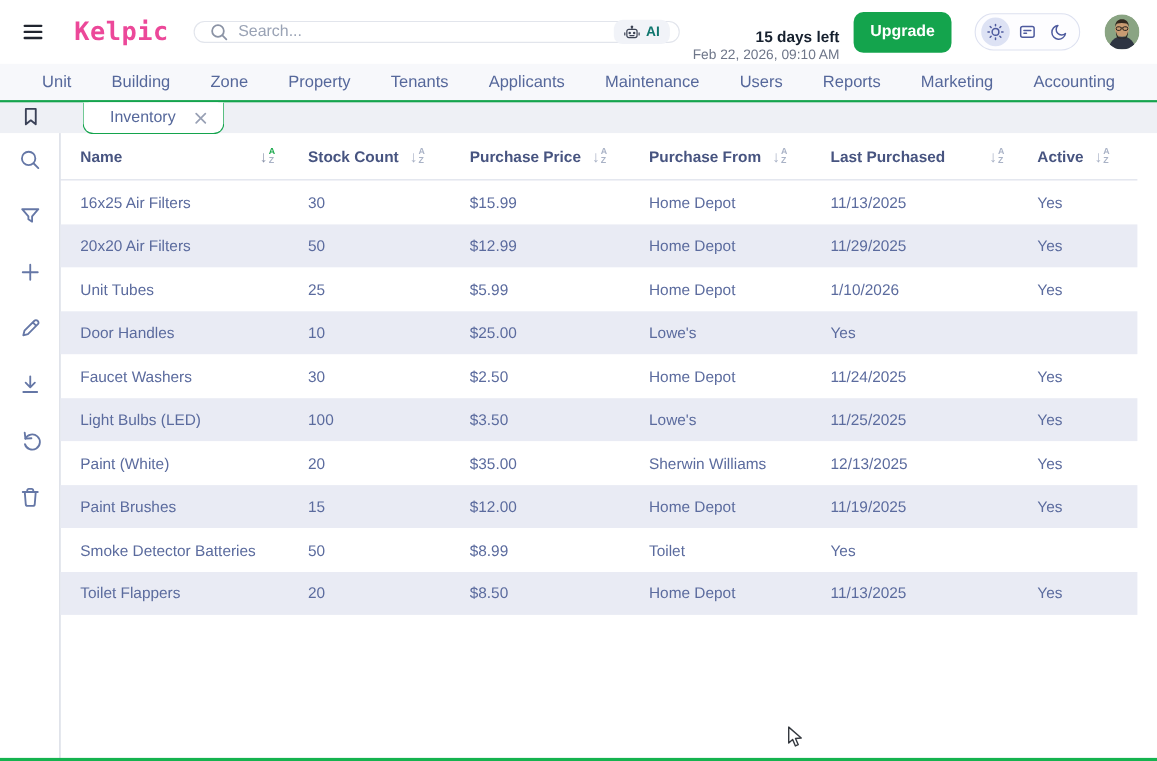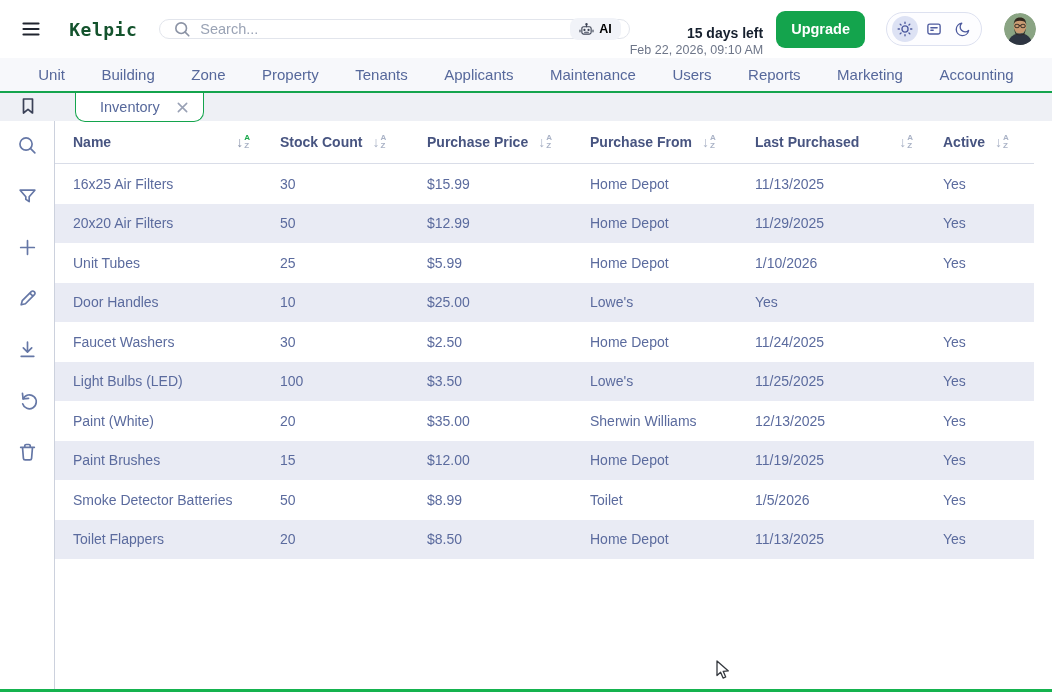--- a/index.html
+++ b/index.html
@@ -4,29 +4,29 @@
 <style>
   * { margin:0; padding:0; box-sizing:border-box; }
   html,body { background:#fff; }
   body { font-family:"Liberation Sans", sans-serif; }
   .page { position:relative; width:1052px; height:692px; overflow:hidden; background:#fff;
           --green:#14A44D; --slate:#56689B; --hdr:#475480; --stripe:#E9EBF4; }
 
   
   .topbar { height:58px; display:flex; align-items:center; padding:0 16px; background:#fff; }
   .hamburger { width:30px; height:30px; display:flex; align-items:center; justify-content:center; cursor:pointer; color:#20252f; }
-  .logo { font-family:"DejaVu Sans Mono", monospace; font-weight:700; font-size:18px; color:#14532d; margin:0 22px 0 24px; letter-spacing:0.5px; }
+  .logo { font-family:"DejaVu Sans Mono", monospace; font-weight:700; font-size:23px; color:#ec4899; margin:0 22px 0 24px; letter-spacing:0.5px; }
   .searchbar { display:flex; align-items:center; width:482px; height:20px; border:1px solid #e2e5ec; border-radius:18px; padding:0 8px 0 13px; gap:8px; background:#fff; }
   .searchbar svg { flex:0 0 auto; }
   .searchbar input { border:none; outline:none; flex:1; font-size:14.5px; color:#333a4a; font-family:"Liberation Sans", sans-serif; background:transparent; min-width:0; }
   .searchbar input::placeholder { color:#9aa3b5; }
-  .ai-chip { display:flex; align-items:center; gap:5px; background:#f1f3f8; border-radius:8px; padding:4px 9px; font-size:12.5px; color:#000000; font-weight:700; cursor:pointer; }
+  .ai-chip { display:flex; align-items:center; gap:5px; background:#f1f3f8; border-radius:8px; padding:4px 9px; font-size:12.5px; color:#0f766e; font-weight:700; cursor:pointer; }
   .trial { margin-left:auto; text-align:right; margin-right:13px; white-space:nowrap; }
   .trial-days { font-size:14px; font-weight:700; color:#16202e;margin-top:24px; }
-  .trial-date { font-size:12.5px; color:#6e7689; margin-top:2px; }
+  .trial-date { font-size:12.5px; color:#6e7689; margin-top:2px;margin-left:12px; }
   .upgrade-btn { background:var(--green); color:#fff; font-size:14.5px; font-weight:700; border:none; border-radius:9px; padding:0 15px; height:37px; margin-right:21px; cursor:pointer; font-family:"Liberation Sans", sans-serif; }
   .theme-pill { display:flex; align-items:center; gap:3px; border:1px solid #dde1f0; background:#fdfdff; border-radius:17px; padding:0 5px; height:34px; }
   .theme-btn { width:26px; height:26px; border-radius:50%; display:flex; align-items:center; justify-content:center; color:#4d5a9e; cursor:pointer; background:transparent; border:none; }
   .theme-btn.selected { background:#dde2f4; }
   .avatar { width:32px; height:32px; border-radius:50%; margin-left:22px; overflow:hidden; flex:0 0 auto; cursor:pointer; }
 
   
   .navbar { height:33px; background:#f7f8fb; display:flex; align-items:center; justify-content:space-around; padding:0 20px; }
   .nav-item { font-size:15px; color:var(--slate); cursor:pointer; white-space:nowrap; }
 
@@ -329,21 +329,20 @@
             <div class="td">$12.00</div>
             <div class="td">Home Depot</div>
             <div class="td">11/19/2025</div>
             <div class="td">Yes</div>
           </div>
           <div class="tr">
             <div class="td">Smoke Detector Batteries</div>
             <div class="td">50</div>
             <div class="td">$8.99</div>
             <div class="td">Toilet</div>
-            <div class="td">1/5/2026</div>
             <div class="td">Yes</div>
           </div>
           <div class="tr">
             <div class="td">Toilet Flappers</div>
             <div class="td">20</div>
             <div class="td">$8.50</div>
             <div class="td">Home Depot</div>
             <div class="td">11/13/2025</div>
             <div class="td">Yes</div>
           </div>

